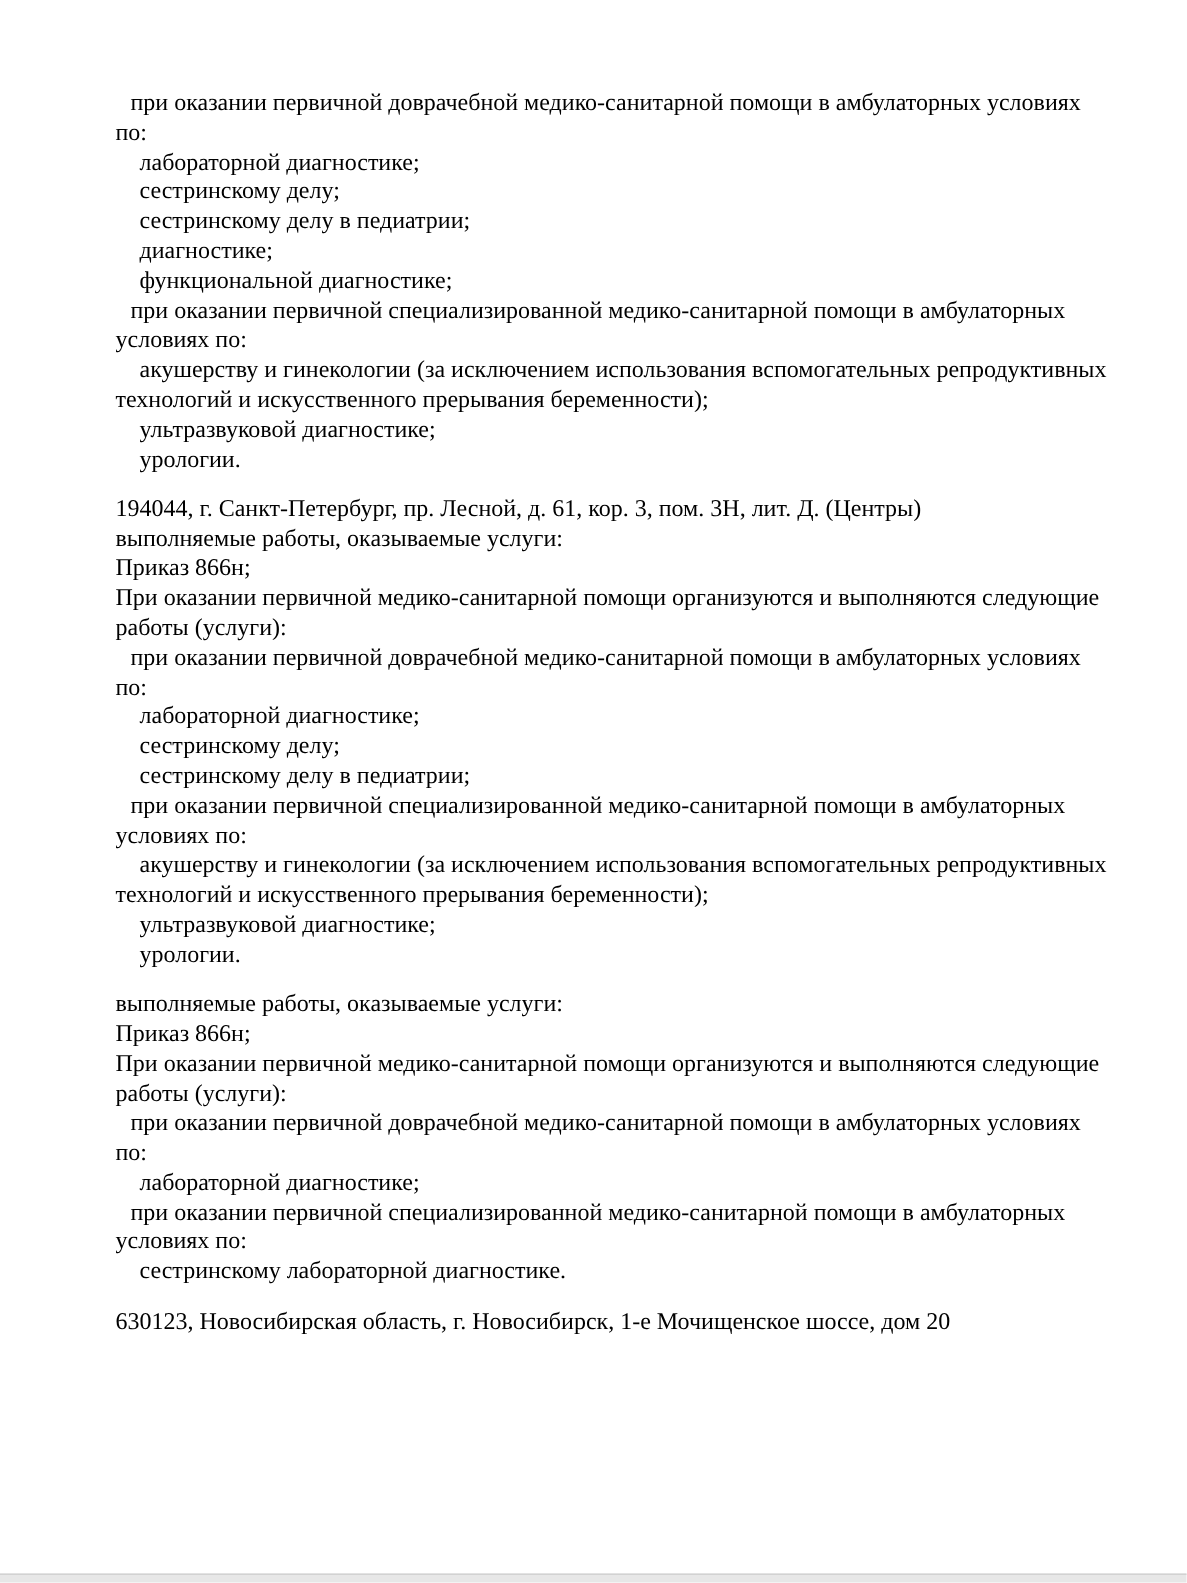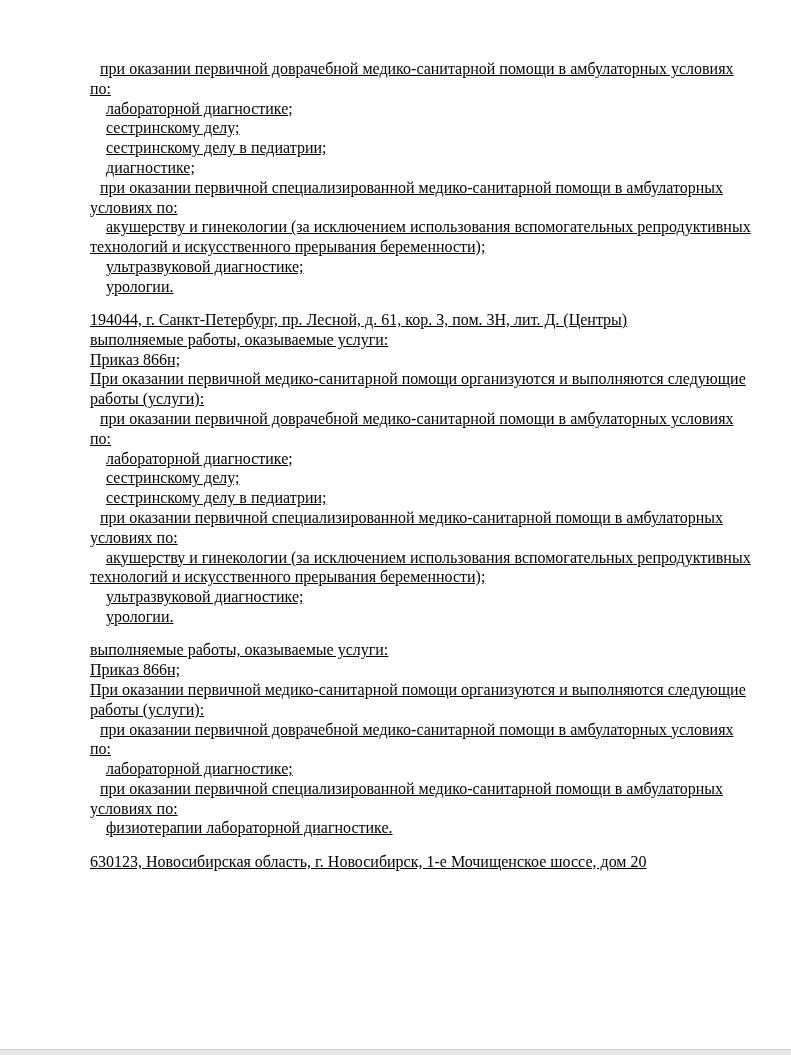--- a/index.html
+++ b/index.html
@@ -10,26 +10,25 @@
     width: 791px;
     height: 1055px;
     background: #ffffff;
     overflow: hidden;
     position: relative;
     font-family: "Liberation Serif", "DejaVu Serif", serif;
   }
   .doc {
     position: absolute;
     top: 59px;
-    left: 90px;
+    left: 77px;
     right: 30px;
     color: #000000;
     font-size: 16px;
     line-height: 19.8px;
-    text-decoration: underline;
   }
   .line {
     white-space: nowrap;
     height: 19.8px;
   }
   .line.blank {
     height: 13.5px;
   }
   .indent-1 { padding-left: 10px; }
   .indent-2 { padding-left: 16px; }
@@ -46,20 +45,21 @@
 </head>
 <body>
 
 <div class="doc" id="doc">
     <div class="line indent-1">при оказании первичной доврачебной медико-санитарной помощи в амбулаторных условиях</div>
     <div class="line indent-0">по:</div>
     <div class="line indent-2">лабораторной диагностике;</div>
     <div class="line indent-2">сестринскому делу;</div>
     <div class="line indent-2">сестринскому делу в педиатрии;</div>
     <div class="line indent-2">диагностике;</div>
+    <div class="line indent-2">функциональной диагностике;</div>
     <div class="line indent-1">при оказании первичной специализированной медико-санитарной помощи в амбулаторных</div>
     <div class="line indent-0">условиях по:</div>
     <div class="line indent-2">акушерству и гинекологии (за исключением использования вспомогательных репродуктивных</div>
     <div class="line indent-0">технологий и искусственного прерывания беременности);</div>
     <div class="line indent-2">ультразвуковой диагностике;</div>
     <div class="line indent-2">урологии.</div>
     <div class="line indent-0 blank"></div>
     <div class="line indent-0">194044, г. Санкт-Петербург, пр. Лесной, д. 61, кор. 3, пом. 3Н, лит. Д. (Центры)</div>
     <div class="line indent-0">выполняемые работы, оказываемые услуги:</div>
     <div class="line indent-0">Приказ 866н;</div>
@@ -79,18 +79,18 @@
     <div class="line indent-0 blank"></div>
     <div class="line indent-0">выполняемые работы, оказываемые услуги:</div>
     <div class="line indent-0">Приказ 866н;</div>
     <div class="line indent-0">При оказании первичной медико-санитарной помощи организуются и выполняются следующие</div>
     <div class="line indent-0">работы (услуги):</div>
     <div class="line indent-1">при оказании первичной доврачебной медико-санитарной помощи в амбулаторных условиях</div>
     <div class="line indent-0">по:</div>
     <div class="line indent-2">лабораторной диагностике;</div>
     <div class="line indent-1">при оказании первичной специализированной медико-санитарной помощи в амбулаторных</div>
     <div class="line indent-0">условиях по:</div>
-    <div class="line indent-2">физиотерапии лабораторной диагностике.</div>
+    <div class="line indent-2">сестринскому лабораторной диагностике.</div>
     <div class="line indent-0 blank"></div>
     <div class="line indent-0">630123, Новосибирская область, г. Новосибирск, 1-е Мочищенское шоссе, дом 20</div>
   </div>
 
 <div class="bottom-bar"></div>
 
 </body></html>

